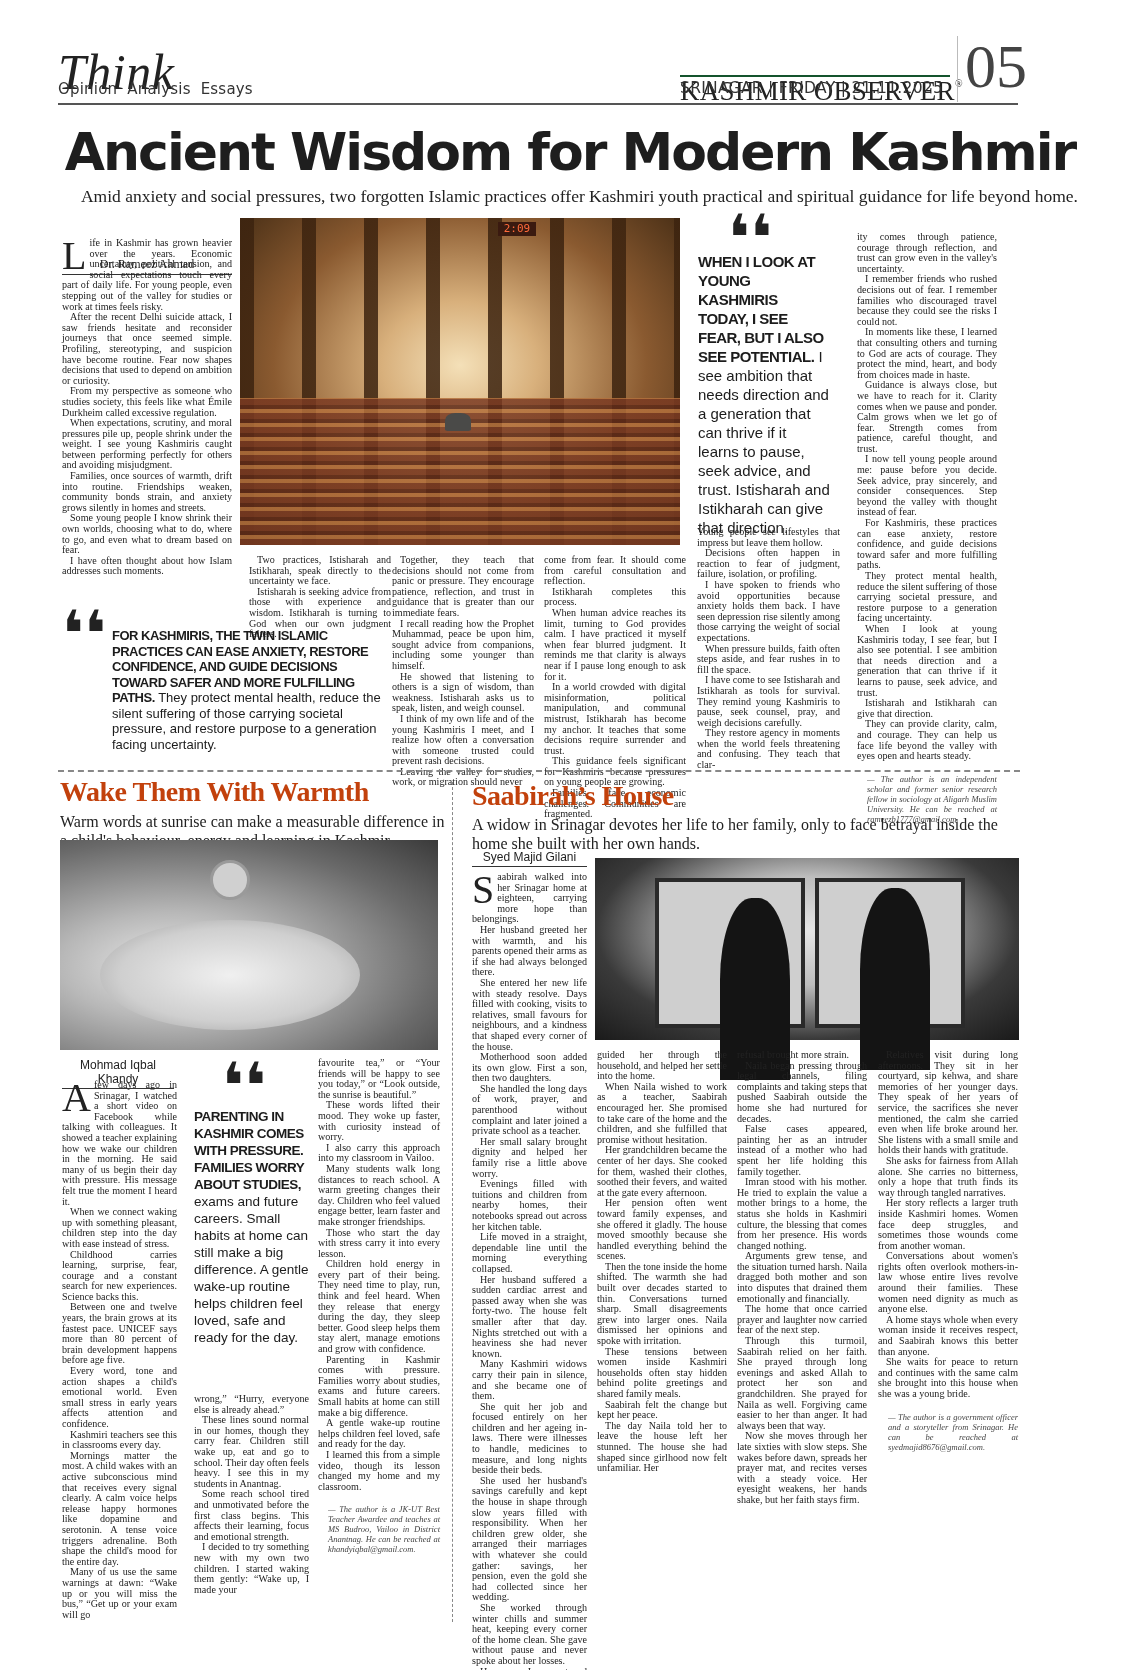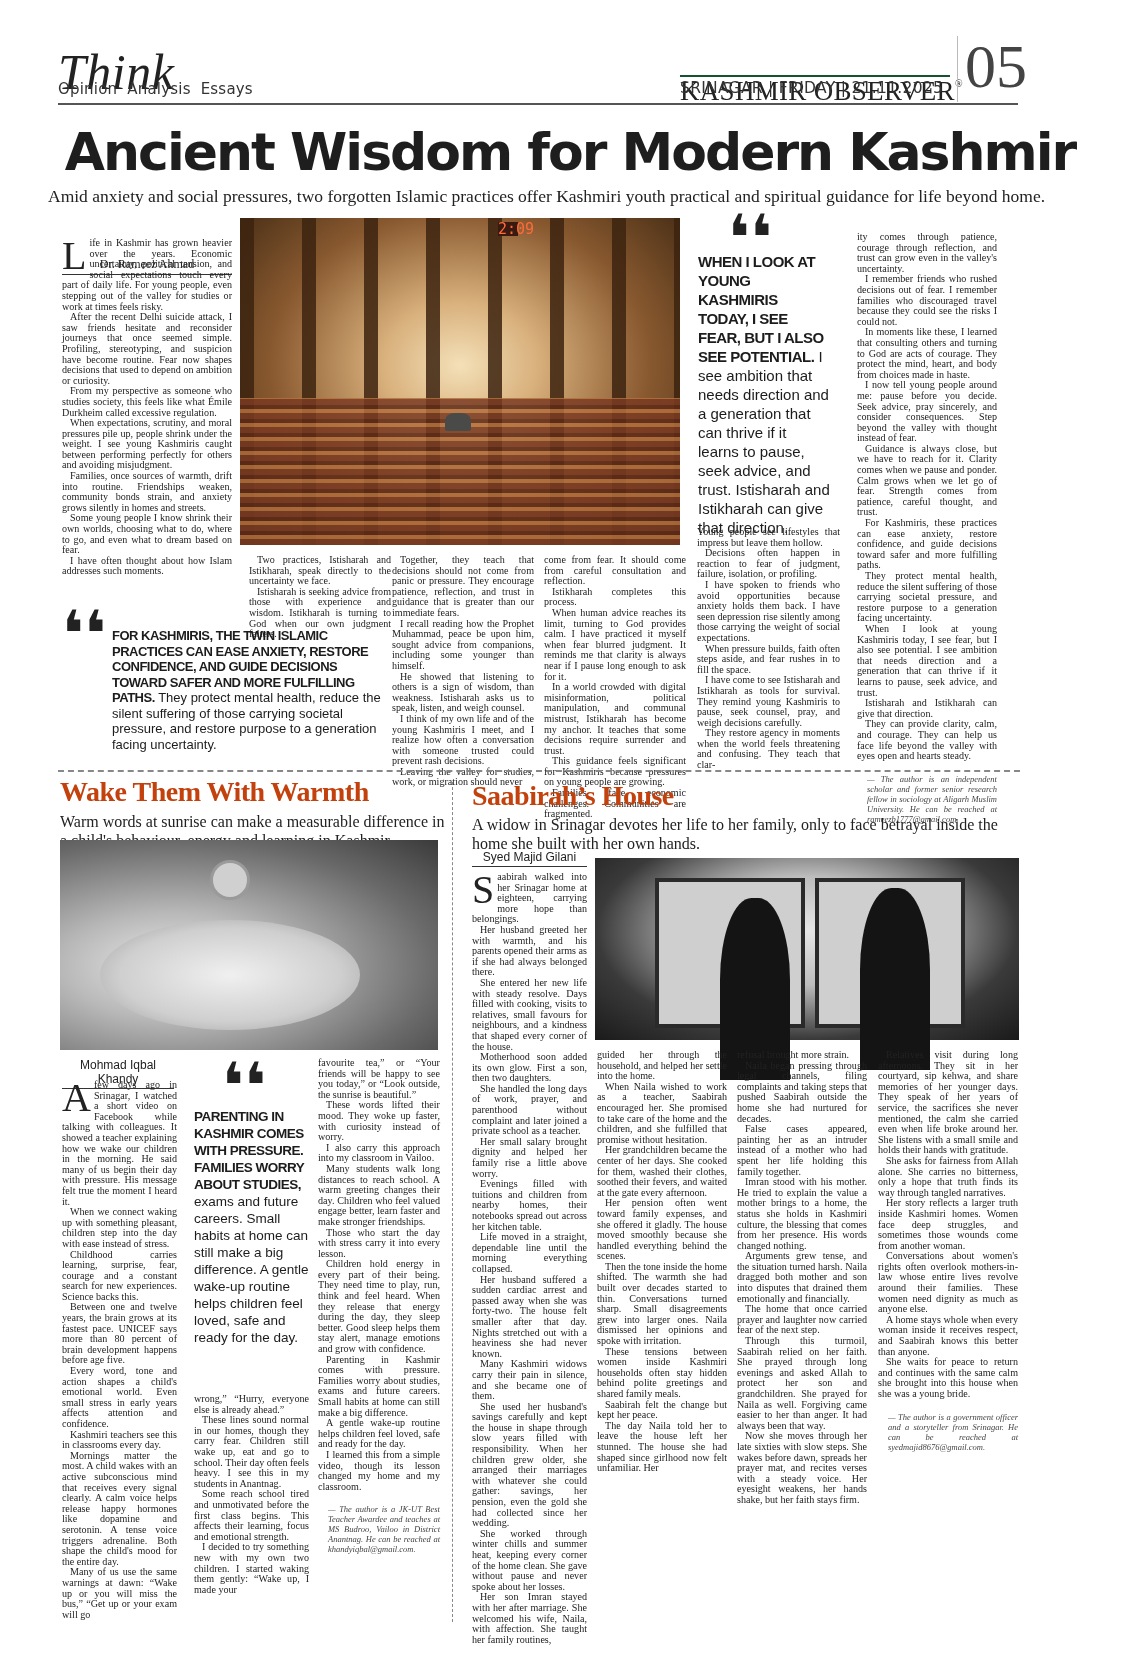--- a/index.html
+++ b/index.html
@@ -14,21 +14,21 @@
   .think-sub span { margin-right: 10px; }
   .masthead-rule { left: 58px; top: 103px; width: 960px; height: 2px; background: #555; }
   .paper-name { left: 680px; top: 40px; font-family: "Liberation Serif", serif; font-size: 27px; letter-spacing: 0.3px; color: #222; margin-top: 36px; }
   .paper-name sup { font-size: 10px; vertical-align: top; position: relative; top: 2px; }
   .dateline { left: 680px; top: 75px; font-family: "DejaVu Sans", sans-serif; font-size: 15.5px; color: #333; letter-spacing: 0.3px; border-top: 2px solid #14532d; padding-top: 2px; width: 270px; }
   .page-divider { left: 957px; top: 36px; width: 1px; height: 66px; background: #bbb; }
   .page-num { left: 965px; top: 34px; font-family: "Liberation Serif", serif; font-size: 62px; line-height: 64px; color: #444; }
 
   
   .headline { left: 60px; top: 122px; width: 1020px; text-align: center; font-family: "DejaVu Sans", sans-serif; font-weight: bold; font-size: 52px; letter-spacing: -2px; color: #1e1e1e; }
-  .standfirst { left: 48px; top: 186px; width: 1020px; text-align: left; font-family: "Liberation Serif", serif; font-size: 17.5px; color: #222; }
+  .standfirst { left: 58px; top: 186px; width: 1020px; text-align: right; font-family: "Liberation Serif", serif; font-size: 17.5px; color: #222; }
 
   .byline { font-family: "Liberation Sans", sans-serif; font-size: 12px; color: #222; text-align: center; border-bottom: 1px solid #333; padding-bottom: 2px; }
   .byline.serif { font-family: "Liberation Serif", serif; font-size: 12px; }
 
   .col { position: absolute; font-family: "Liberation Serif", serif; font-size: 10.1px; line-height: 10.6px; text-align: justify; color: #222; hyphens: auto; }
   .col p { text-indent: 8px; }
   .col p.first { text-indent: 0; }
   .dropcap { float: left; font-size: 40px; line-height: 32px; margin: 2px 3px 0 0; font-family: "Liberation Serif", serif; }
   .sig { font-style: italic; font-size: 8.5px; line-height: 10px; color: #444; margin-top: 12px; padding-left: 10px; }
 
@@ -38,21 +38,21 @@
   .pq b { font-weight: bold; text-transform: uppercase; letter-spacing: -0.5px; }
 
   
   .img-mosque { left: 240px; top: 218px; width: 440px; height: 327px;
     background:
       repeating-linear-gradient(90deg, rgba(60,35,15,0.85) 0 14px, rgba(200,150,90,0.0) 14px 62px),
       radial-gradient(ellipse at 50% 45%, #f4e0b8 0%, #d8b07c 25%, #8a5a30 60%, #3a2510 100%);
   }
   .img-mosque .floor { position: absolute; left: 0; bottom: 0; width: 100%; height: 45%;
     background: repeating-linear-gradient(0deg, #7a3a22 0 6px, #b3703c 6px 10px, #5e2a18 10px 14px); opacity: 0.85; }
-  .img-mosque .clock { position: absolute; left: 258px; top: 4px; width: 20px; height: 14px; background: #3a1a10; color: #ff6a3a; font-size: 15px; font-family: "DejaVu Sans Mono", monospace; text-align: center; line-height: 14px; }
+  .img-mosque .clock { position: absolute; left: 258px; top: 4px; width: 38px; height: 14px; background: #3a1a10; color: #ff6a3a; font-size: 11px; font-family: "DejaVu Sans Mono", monospace; text-align: center; line-height: 14px; }
   .img-mosque .figure { position: absolute; left: 205px; top: 195px; width: 26px; height: 18px; background: #4a4a48; border-radius: 40% 40% 10% 10%; }
 
   .img-child { left: 60px; top: 840px; width: 378px; height: 210px;
     background:
       radial-gradient(ellipse at 30% 60%, #e8e8e8 0%, #b8b8b8 30%, #6a6a6a 70%, #3a3a3a 100%);
     filter: grayscale(1);
   }
   .img-child .pillow { position: absolute; left: 40px; top: 80px; width: 260px; height: 110px; background: radial-gradient(ellipse, #f0f0f0 0%, #cfcfcf 60%, #9a9a9a 100%); border-radius: 50%; }
   .img-child .clock2 { position: absolute; left: 150px; top: 20px; width: 40px; height: 40px; border-radius: 50%; background: #d0d0d0; border: 3px solid #9a9a9a; }
 
@@ -133,22 +133,22 @@
   <p>I have spoken to friends who avoid opportunities because anxiety holds them back. I have seen depression rise silently among those carrying the weight of social expectations.</p>
   <p>When pressure builds, faith often steps aside, and fear rushes in to fill the space.</p>
   <p>I have come to see Istisharah and Istikharah as tools for survival. They remind young Kashmiris to pause, seek counsel, pray, and weigh decisions carefully.</p>
   <p>They restore agency in moments when the world feels threatening and confusing. They teach that clar-</p>
 </div>
 
 <div class="col" style="left:848px; top:232px; width:140px;margin-left:9px;">
   <p class="first">ity comes through patience, courage through reflection, and trust can grow even in the valley's uncertainty.</p>
   <p>I remember friends who rushed decisions out of fear. I remember families who discouraged travel because they could see the risks I could not.</p>
   <p>In moments like these, I learned that consulting others and turning to God are acts of courage. They protect the mind, heart, and body from choices made in haste.</p>
+  <p>Guidance is always close, but we have to reach for it. Clarity comes when we pause and ponder. Calm grows when we let go of fear. Strength comes from patience, careful thought, and trust.</p>
   <p>I now tell young people around me: pause before you decide. Seek advice, pray sincerely, and consider consequences. Step beyond the valley with thought instead of fear.</p>
-  <p>Guidance is always close, but we have to reach for it. Clarity comes when we pause and ponder. Calm grows when we let go of fear. Strength comes from patience, careful thought, and trust.</p>
   <p>For Kashmiris, these practices can ease anxiety, restore confidence, and guide decisions toward safer and more fulfilling paths.</p>
   <p>They protect mental health, reduce the silent suffering of those carrying societal pressure, and restore purpose to a generation facing uncertainty.</p>
   <p>When I look at young Kashmiris today, I see fear, but I also see potential. I see ambition that needs direction and a generation that can thrive if it learns to pause, seek advice, and trust.</p>
   <p>Istisharah and Istikharah can give that direction.</p>
   <p>They can provide clarity, calm, and courage. They can help us face life beyond the valley with eyes open and hearts steady.</p>
   <div class="sig">— The author is an independent scholar and former senior research fellow in sociology at Aligarh Muslim University. He can be reached at rameezb1777@gmail.com.</div>
 </div>
 
 <div class="abs quote-mark" style="left:62px; top:614px;">❛❛</div>
 <div class="abs pq" style="left:112px; top:628px; width:275px; font-size:13px; line-height:15.5px;">
@@ -212,20 +212,21 @@
   <p class="first"><span class="dropcap">S</span><span>aabirah walked into her Srinagar home at eighteen, carrying more hope than belongings.</span></p>
   <p>Her husband greeted her with warmth, and his parents opened their arms as if she had always belonged there.</p>
   <p>She entered her new life with steady resolve. Days filled with cooking, visits to relatives, small favours for neighbours, and a kindness that shaped every corner of the house.</p>
   <p>Motherhood soon added its own glow. First a son, then two daughters.</p>
   <p>She handled the long days of work, prayer, and parenthood without complaint and later joined a private school as a teacher.</p>
   <p>Her small salary brought dignity and helped her family rise a little above worry.</p>
   <p>Evenings filled with tuitions and children from nearby homes, their notebooks spread out across her kitchen table.</p>
   <p>Life moved in a straight, dependable line until the morning everything collapsed.</p>
   <p>Her husband suffered a sudden cardiac arrest and passed away when she was forty-two. The house felt smaller after that day. Nights stretched out with a heaviness she had never known.</p>
   <p>Many Kashmiri widows carry their pain in silence, and she became one of them.</p>
+  <p>She quit her job and focused entirely on her children and her ageing in-laws. There were illnesses to handle, medicines to measure, and long nights beside their beds.</p>
   <p>She used her husband's savings carefully and kept the house in shape through slow years filled with responsibility. When her children grew older, she arranged their marriages with whatever she could gather: savings, her pension, even the gold she had collected since her wedding.</p>
   <p>She worked through winter chills and summer heat, keeping every corner of the home clean. She gave without pause and never spoke about her losses.</p>
   <p>Her son Imran stayed with her after marriage. She welcomed his wife, Naila, with affection. She taught her family routines,</p>
 </div>
 
 <div class="abs img-window">
   <div class="pane" style="left:60px;"></div>
   <div class="pane" style="left:220px;"></div>
   <div class="girl" style="left:125px; top:40px;"></div>
   <div class="girl" style="left:265px; top:30px;"></div>

